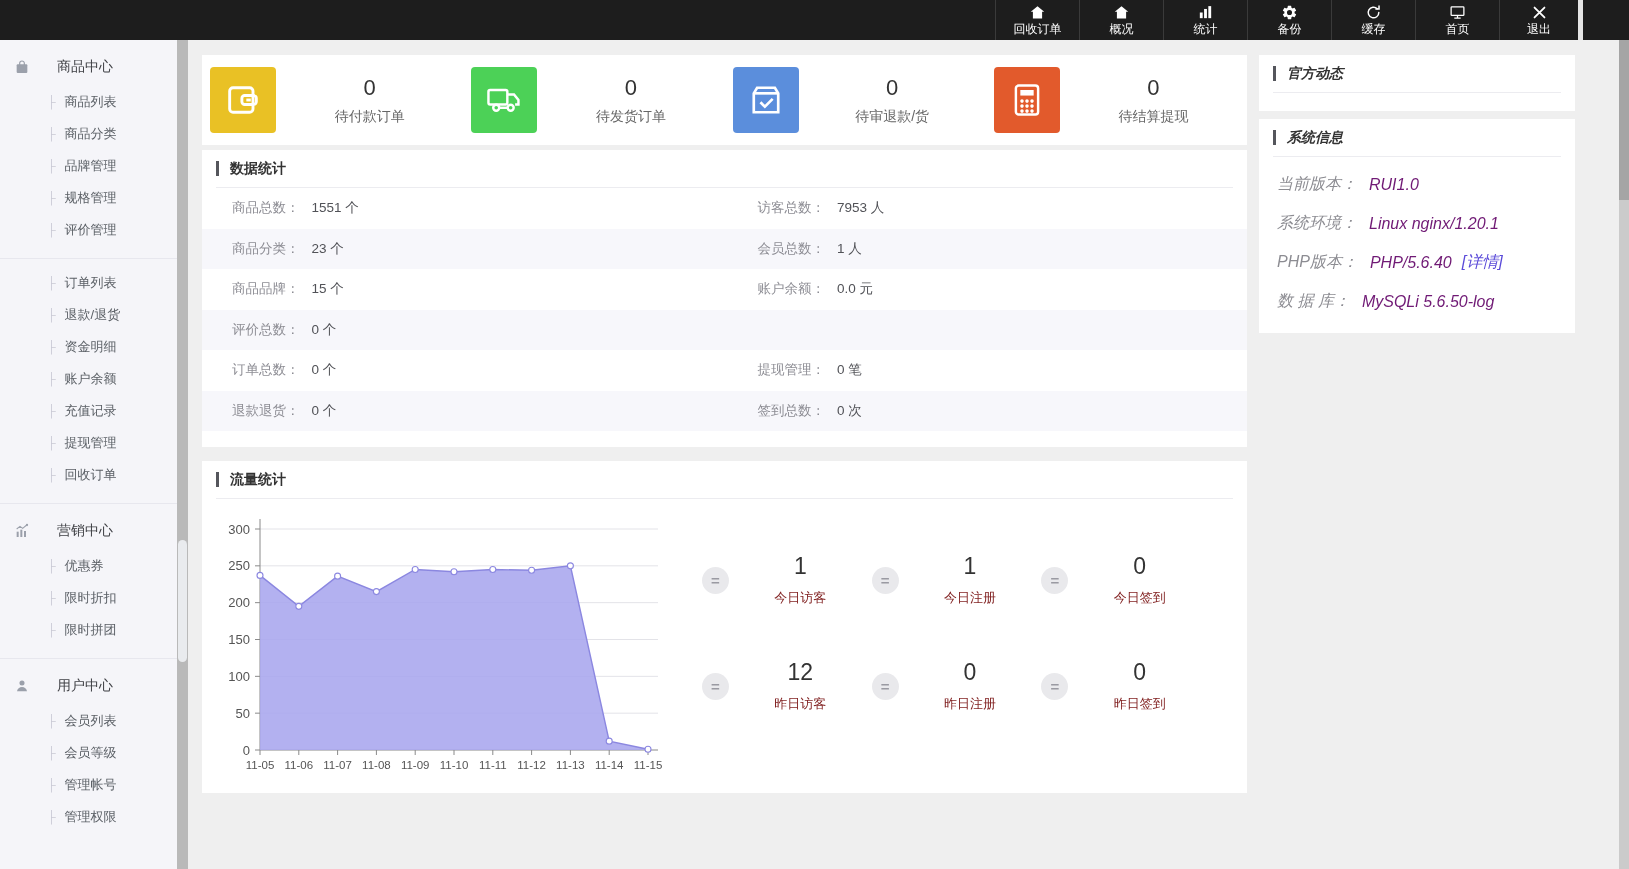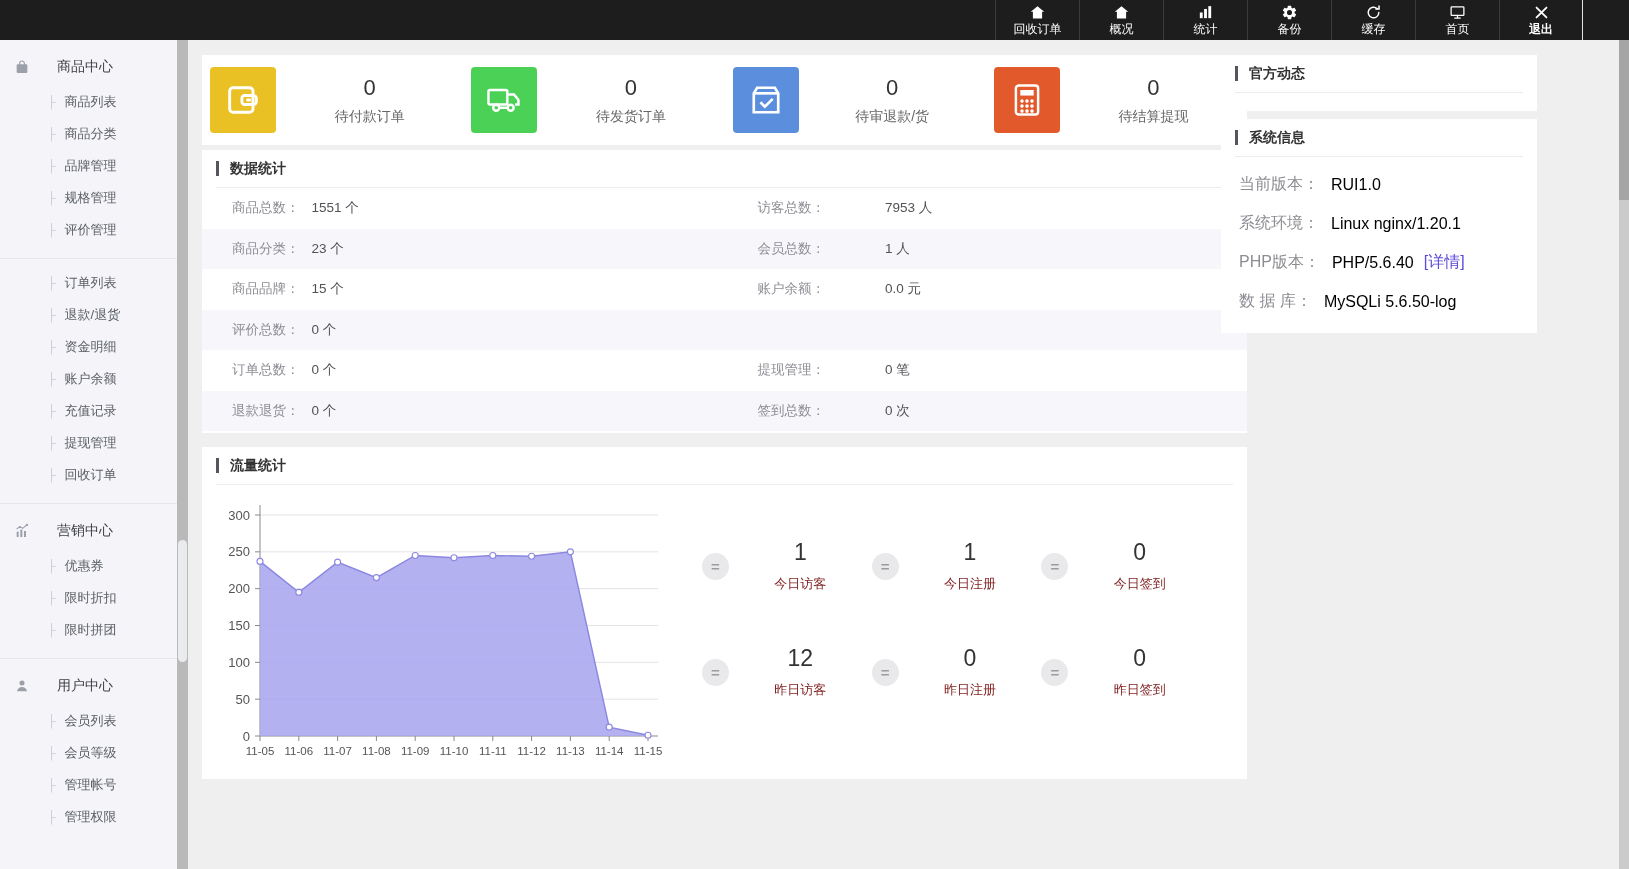--- a/index.html
+++ b/index.html
@@ -3,87 +3,87 @@
 <meta charset="utf-8">
 <style>
   * { margin:0; padding:0; box-sizing:border-box; }
   html,body { width:1629px; height:869px; overflow:hidden; }
   body { font-family:"Liberation Sans","DejaVu Sans",sans-serif; background:#efefef; position:relative; }
 
   
   .topbar { position:absolute; top:0; left:0; width:1629px; height:40px; background:#1d1d1d; display:flex; justify-content:flex-end; z-index:10; }
   .tb-menu { display:flex; height:100%; margin-right:46px; }
   .tb-item { min-width:84px; padding:0 12px; display:flex; flex-direction:column; align-items:center; justify-content:center; gap:2px; color:#fff; border-left:1px solid #3a3a3a; cursor:pointer; }
-  .tb-item:last-child { border-right:1px solid #e5e5e5;font-weight:bold; }
+  .tb-item:last-child { border-right:5px solid #e5e5e5; }
   .tb-icn { height:17px; display:flex; align-items:center; }
   .tb-icn svg { width:17px; height:17px; }
   .tb-label { font-size:12px; line-height:13px; white-space:nowrap; }
 
   
   .sidebar { position:absolute; top:40px; left:0; width:188px; bottom:0; background:#f5f5f9; overflow:hidden; }
   .side-inner { width:177px; }
   .side-section { border-bottom:1px solid #e7e7ee; padding:8px 0 12px; }
   .side-section:last-child { border-bottom:none; }
   .side-header { display:flex; align-items:center; gap:27px; padding:10px 0 10px 14px; font-size:14px; color:#3f4045; cursor:pointer; }
   .side-icon { display:flex; color:#9ba0ab; }
   .side-icon svg { width:16px; height:16px; }
   .side-item { display:flex; align-items:center; gap:9px; padding:7px 0 7px 47px; font-size:13px; color:#5b6066; cursor:pointer; }
   .tree { color:#c9c9d4; font-size:12px; }
   .side-scroll { position:absolute; top:0; right:0; width:11px; bottom:0; background:#b9b9b9; cursor:pointer; }
   .side-thumb { position:absolute; top:500px; left:1px; width:9px; height:122px; background:#e9ebee; border-radius:5px; cursor:grab; }
 
   
   .page { position:absolute; top:40px; left:188px; right:0; bottom:0; background:#efefef; }
   .main-col { position:absolute; left:14px; top:15px; width:1045px; }
-  .right-col { position:absolute; left:1033px; top:15px; width:316px; }
+  .right-col { position:absolute; left:1071px; top:15px; width:316px;font-style:italic; }
   .pg-scroll { position:absolute; right:0; top:0; bottom:0; width:10px; background:#cbcbcb; cursor:pointer; }
   .pg-thumb { position:absolute; top:0; left:0; width:10px; height:160px; background:#a5a5a5; cursor:grab; }
 
   
   .cards-strip { height:90px; background:#fff; display:flex; align-items:center; }
   .sum-card { flex:1; display:flex; align-items:center; cursor:pointer; }
   .sum-tile { width:66px; height:66px; margin-left:8px; border-radius:4px; display:flex; align-items:center; justify-content:center; flex:none; }
   .sum-tile svg { width:40px; height:40px; }
   .sum-info { flex:1; text-align:center; }
   .sum-value { font-size:22px; color:#333; }
   .sum-label { font-size:14px; color:#666; margin-top:7px; }
 
   
   .panel { background:#fff; }
   .panel-head { display:flex; align-items:center; gap:11px; height:38px; margin:0 14px; border-bottom:1px solid #ececf0; }
   .head-bar { width:3px; height:15px; background:#55565c; }
   .head-title { font-size:14px; font-weight:700; color:#333; }
 
-  .stats-panel { margin-top:5px; padding-bottom:2px; }
+  .stats-panel { margin-top:5px; padding-bottom:16px; }
   .stat-row { display:flex; height:40.5px; align-items:center; font-size:13.5px; }
   .stat-row.alt { background:#f7f7fb; }
   .stat-cell { flex:1; display:flex; align-items:center; }
   .stat-cell.l { padding-left:30px; }
-  .stat-cell.r { padding-left:36px;gap:48px; }
+  .stat-cell.r { padding-left:36px; }
   .stat-label { color:#8d8d94; margin-right:12px; }
   .stat-value { color:#515257; }
 
   .traffic-panel { margin-top:14px; height:332px; }
   .traffic-body { display:flex; padding:8px 0 0 10px; }
   .chart-wrap { width:470px; flex:none; }
   .traffic-stats { flex:1; display:grid; grid-template-columns:1fr 1fr 1fr; align-content:start; row-gap:52px; padding:46px 36px 0 20px; }
   .t-cell { display:flex; align-items:center; }
   .eq-circle { width:27px; height:27px; border-radius:50%; background:#e9e9ec; color:#9a9aa2; display:flex; align-items:center; justify-content:center; font-size:15px; font-weight:bold; flex:none; }
   .t-info { flex:1; text-align:center; }
   .t-num { font-size:23px; color:#333; }
   .t-lab { font-size:13px; color:#7f1d1d; margin-top:9px; }
 
   
   .r-card1 { padding-bottom:18px; }
   .r-card1 .panel-head, .r-card2 .panel-head { margin:0 14px; }
   .r-card2 { margin-top:8px; padding:0 0 12px; }
   .sys-rows { padding:8px 2px 0; }
   .sys-row { padding:9px 16px; font-size:16px; display:flex; align-items:center; }
   .sys-label { color:#8c8c92; margin-right:12px; white-space:nowrap; }
-  .sys-value { color:#000000; }
+  .sys-value { color:#701a75; }
   .sys-link { color:#5a4ad9; margin-left:10px; cursor:pointer; }
 </style>
 </head>
 <body>
 
 <div class="topbar">
   <div class="tb-menu" id="topbar-menu">
       <div class="tb-item">
         <span class="tb-icn">
           <svg viewBox="0 0 24 24">

